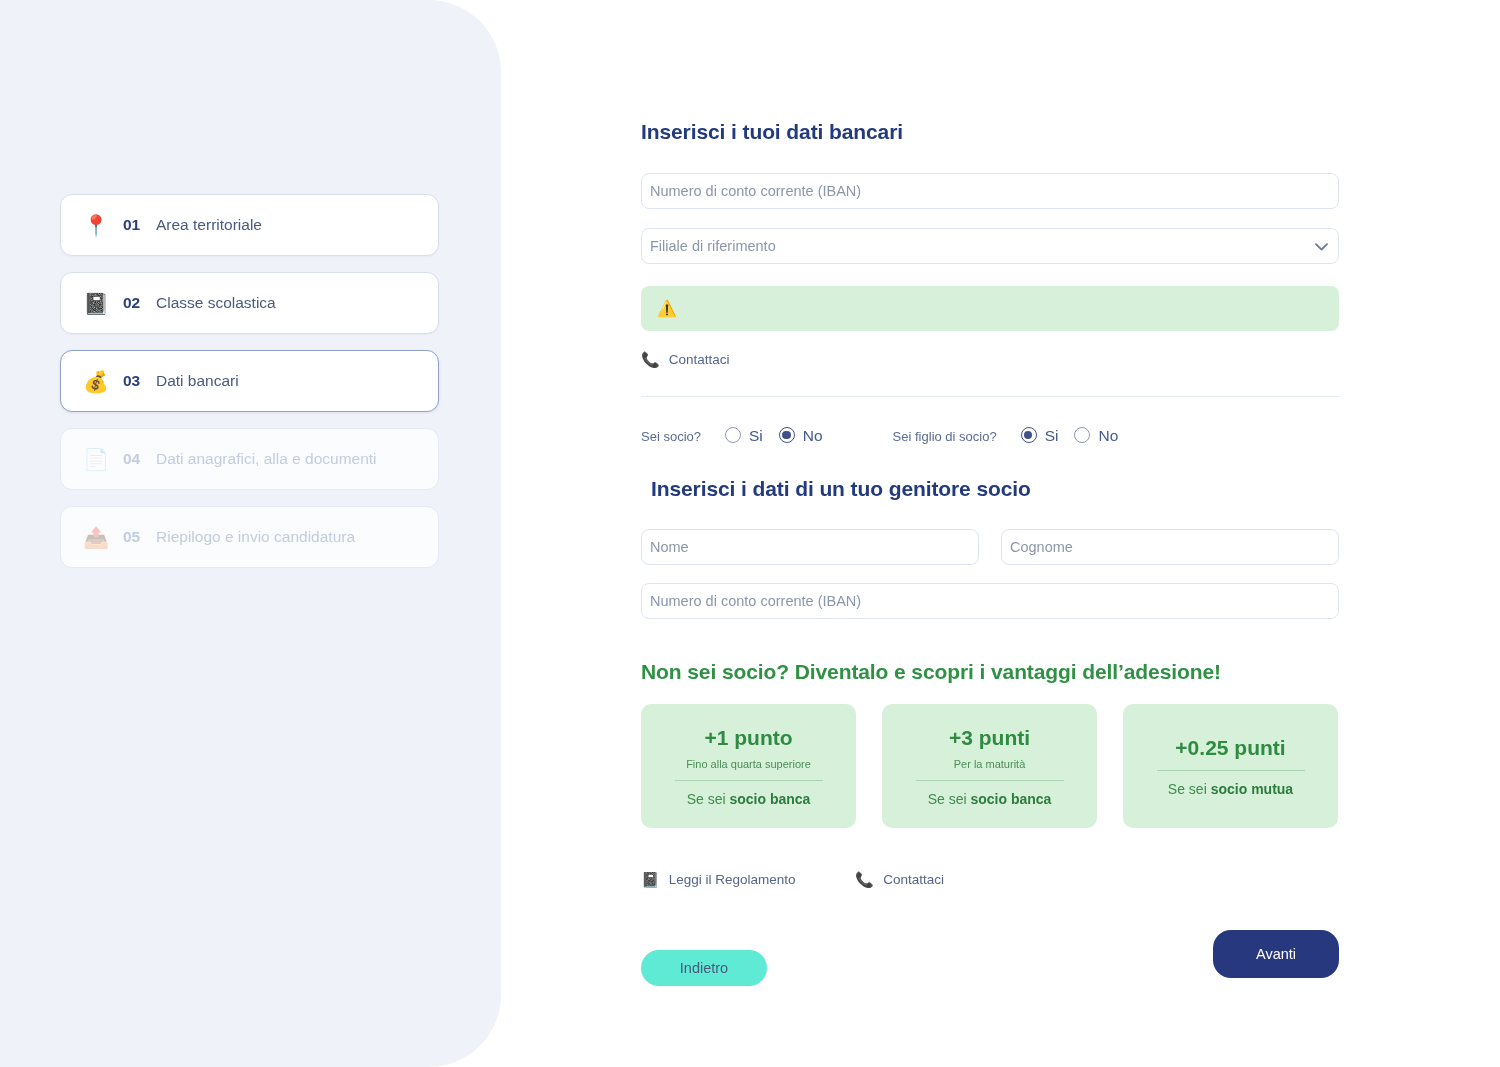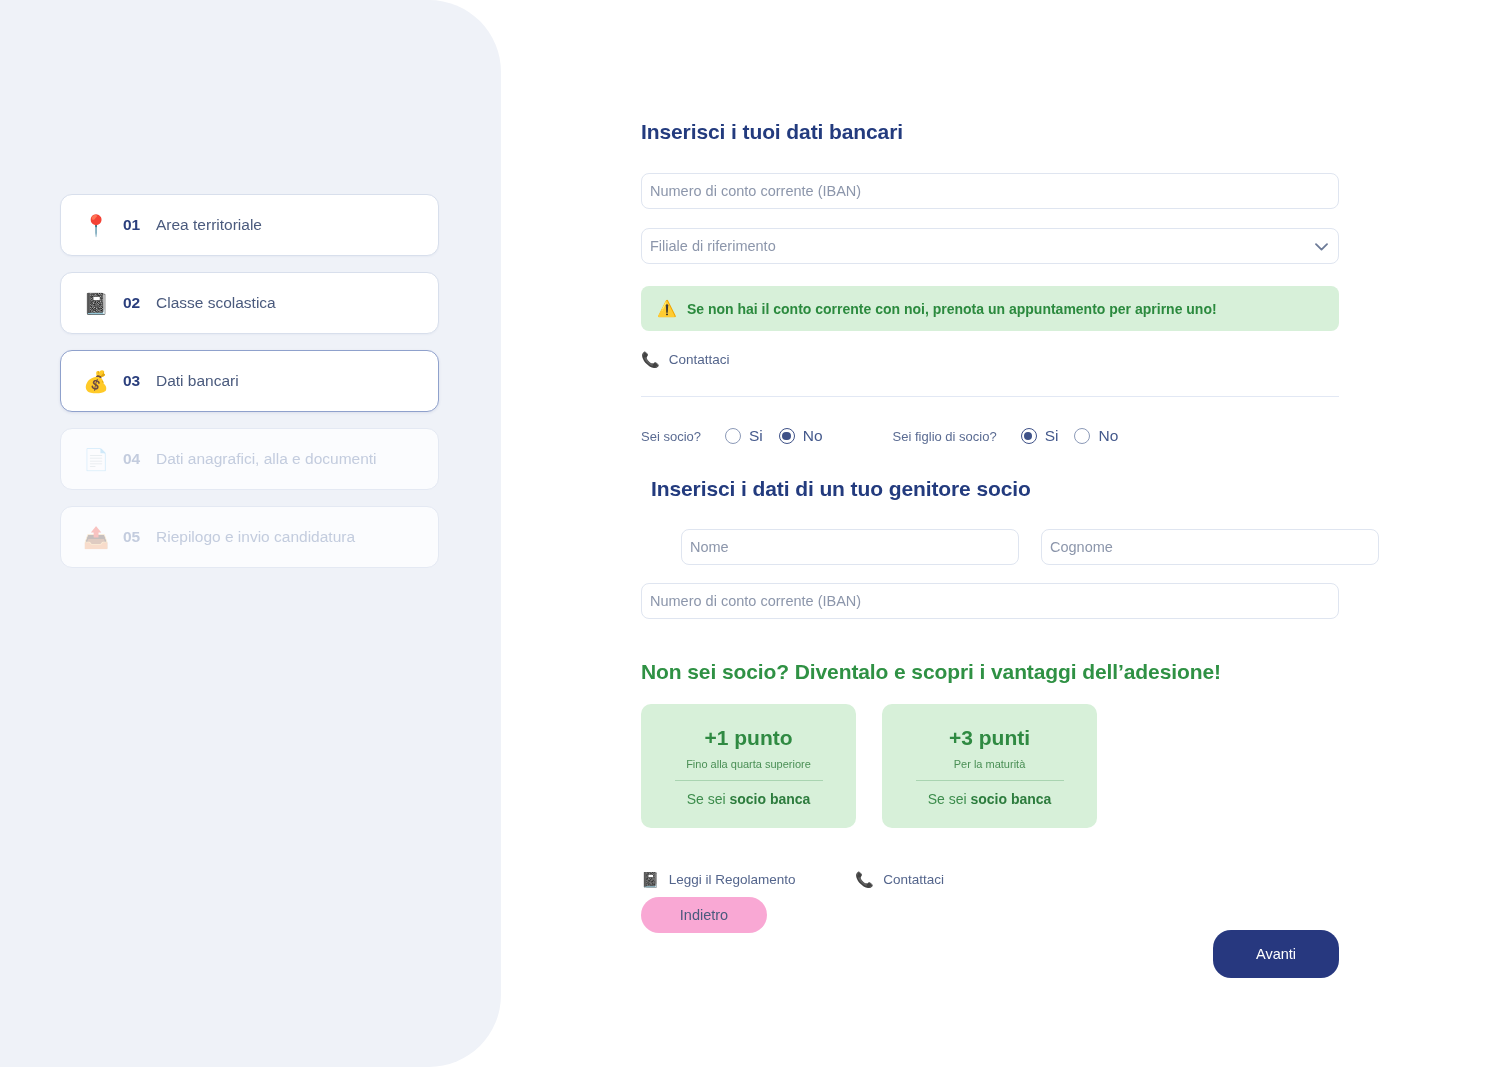--- a/index.html
+++ b/index.html
@@ -62,21 +62,21 @@
     letter-spacing: -0.1px;
   }
   .field {
     width: 698px; height: 36px;
     border: 1px solid #dfe5f0; border-radius: 8px;
     background: #fff;
     display: flex; align-items: center;
     padding: 0 8px;
     font-size: 14.5px; color: #8c96ab;
   }
-  .field.half { width: 338px; margin-left: 40px; }
+  .field.half { width: 338px; }
   .fld-iban1 { position: absolute; top: 173px; left: 0; }
   .fld-branch { position: absolute; top: 228px; left: 0; justify-content: space-between; }
   .chevron { color: #6d7b98; font-size: 13px; line-height: 1; margin-right: 2px; }
 
   .alert {
     position: absolute; top: 286px; left: 0;
     width: 698px; height: 45px;
     background: #d7f0d9; border-radius: 8px;
     display: flex; align-items: center; padding: 0 16px;
   }
@@ -87,21 +87,21 @@
   .contact-icon { font-size: 15px; margin-right: 9px; line-height: 1; }
   .contact-text { font-size: 13.5px; color: #54658c; }
 
   .divider {
     position: absolute; top: 396px; left: 0;
     width: 698px; height: 1px; background: #e2e8f4;
   }
 
   .radio-row { position: absolute; top: 427px; left: 0; display: flex; align-items: center; }
   .radio-q { font-size: 13px; color: #5a6b92; }
-  .radio-opt { display: flex; align-items: center; margin-left: 16px; }
+  .radio-opt { display: flex; align-items: flex-start; margin-left: 16px; }
   .radio-opt.firstopt { margin-left: 24px; }
   .radio-dot {
     width: 16px; height: 16px; border-radius: 50%;
     border: 1.6px solid #8c9ab8; background: #fff;
     display: inline-block; position: relative; margin-right: 8px;
   }
   .radio-dot.checked { border-color: #3f5288; }
   .radio-dot.checked::after {
     content: ""; position: absolute; left: 2.6px; top: 2.6px;
     width: 8.2px; height: 8.2px; border-radius: 50%; background: #3f5288;
@@ -137,23 +137,23 @@
   .card-foot { font-size: 14px; color: #3d8d4d; }
   .card-foot b { color: #2c7c3d; }
 
   .footer-links { position: absolute; top: 872px; left: 0; display: flex; align-items: center; }
   .flink { display: flex; align-items: center; }
   .flink.second { margin-left: 60px; }
   .flink-icon { font-size: 15px; margin-right: 9px; line-height: 1; }
   .flink-text { font-size: 13.5px; color: #54658c; }
 
   .btn-back {
-    position: absolute; top: 897px; left: 0;
+    position: absolute; top: 950px; left: 0;
     width: 126px; height: 36px; border-radius: 18px;
-    background: #f9a8d4; border: none;
+    background: #5eead4; border: none;
     color: #4a5a7d; font-size: 14.5px;
     font-family: "Liberation Sans", sans-serif;
     cursor: pointer;
   }
   .btn-next {
     position: absolute; top: 930px; left: 572px;
     width: 126px; height: 48px; border-radius: 18px;
     background: #27387f; border: none;
     color: #ffffff; font-size: 14.5px;
     font-family: "Liberation Sans", sans-serif;
@@ -214,21 +214,20 @@
       <span>Filiale di riferimento</span>
       <span class="chevron">
         <svg width="13" height="8" viewBox="0 0 13 8" aria-hidden="true">
             <path d="M1 1.2 L6.5 6.6 L12 1.2" fill="none" stroke="#6d7b98" stroke-width="1.8" stroke-linecap="round" stroke-linejoin="round"></path>
           </svg>
       </span>
     </div>
 
     <div class="alert">
       <span class="alert-icon">⚠️</span>
-      <span class="alert-text">Se non hai il conto corrente con noi, prenota un appuntamento per aprirne uno!</span>
     </div>
 
     <a class="contact-link-1">
       <span class="contact-icon">📞</span>
       <span class="contact-text">Contattaci</span>
     </a>
 
     <div class="divider"></div>
 
     <div class="radio-row">
@@ -276,20 +275,25 @@
         <div class="card-foot"><span>Se sei </span><b>socio banca</b></div>
       </div>
 
       <div class="card">
         <div class="card-points">+3 punti</div>
         <div class="card-sub">Per la maturità</div>
         <div class="card-rule"></div>
         <div class="card-foot"><span>Se sei </span><b>socio banca</b></div>
       </div>
 
+      <div class="card">
+        <div class="card-points">+0.25 punti</div>
+        <div class="card-rule"></div>
+        <div class="card-foot"><span>Se sei </span><b>socio mutua</b></div>
+      </div>
 
     </div>
 
     <div class="footer-links">
       <a class="flink">
         <span class="flink-icon">📓</span>
         <span class="flink-text">Leggi il Regolamento</span>
       </a>
       <a class="flink second">
         <span class="flink-icon">📞</span>

